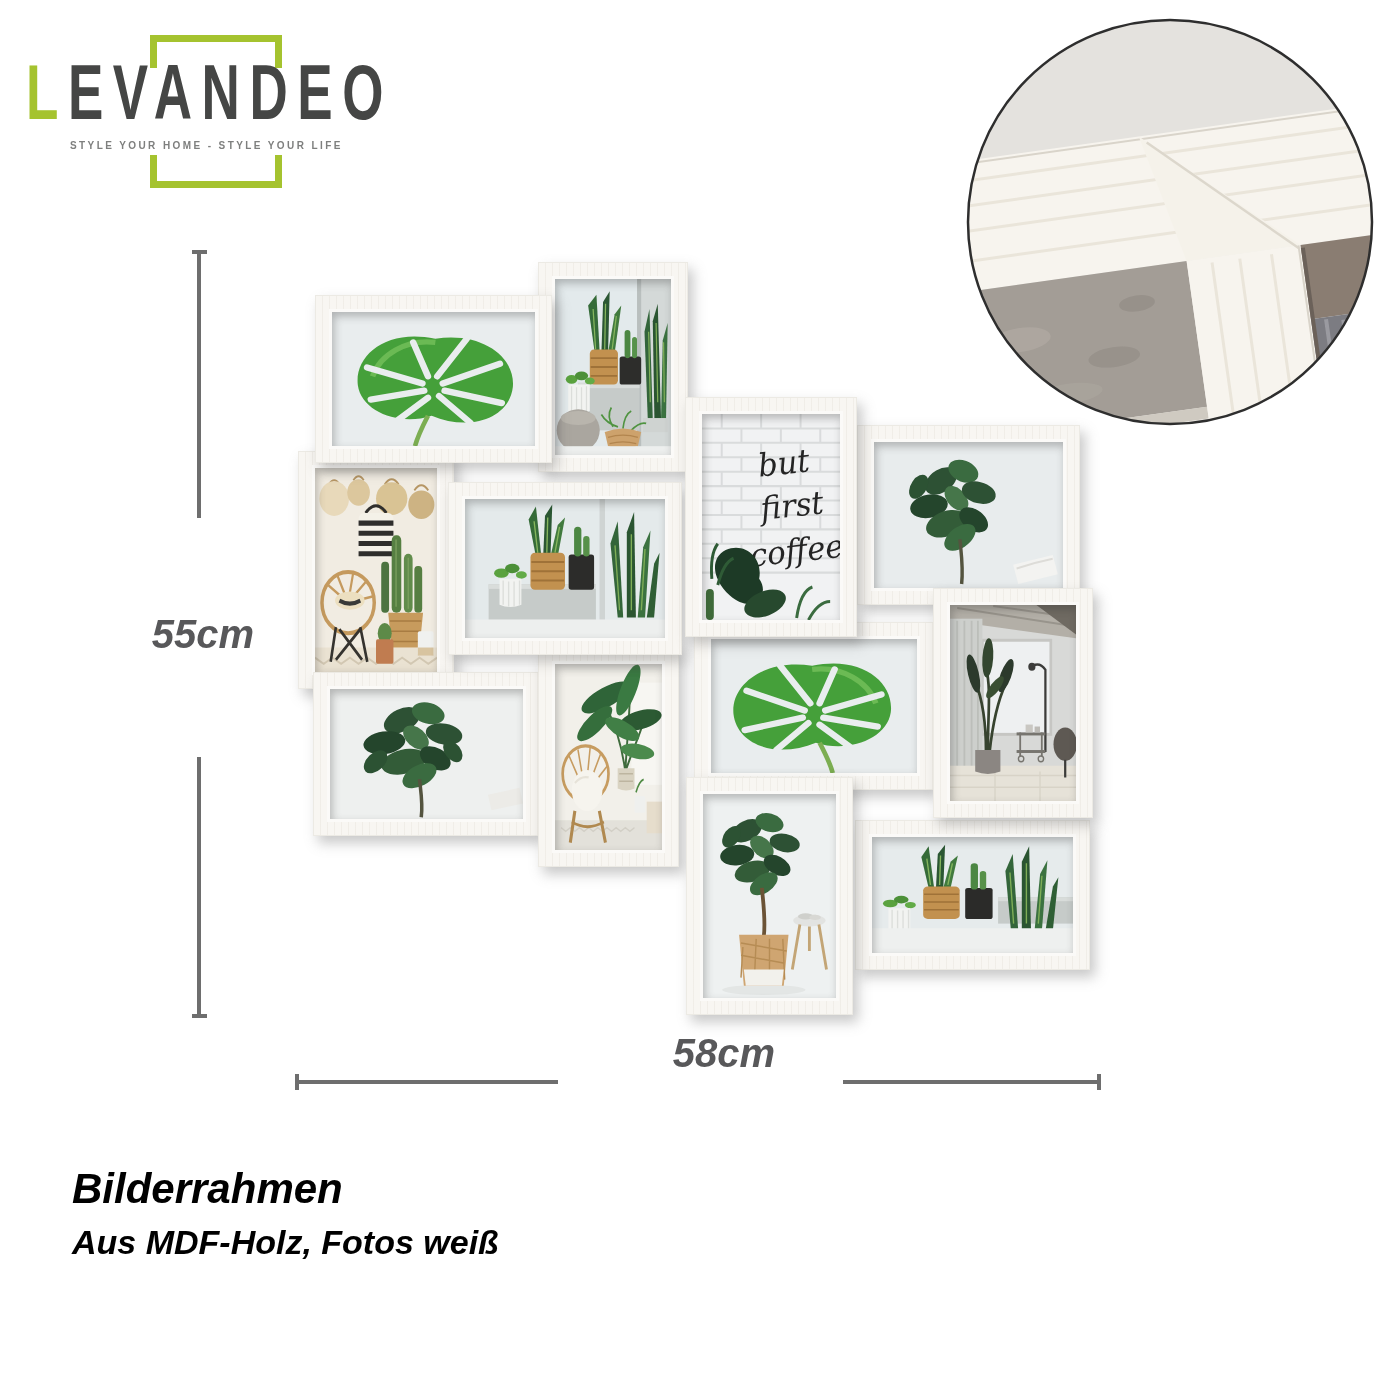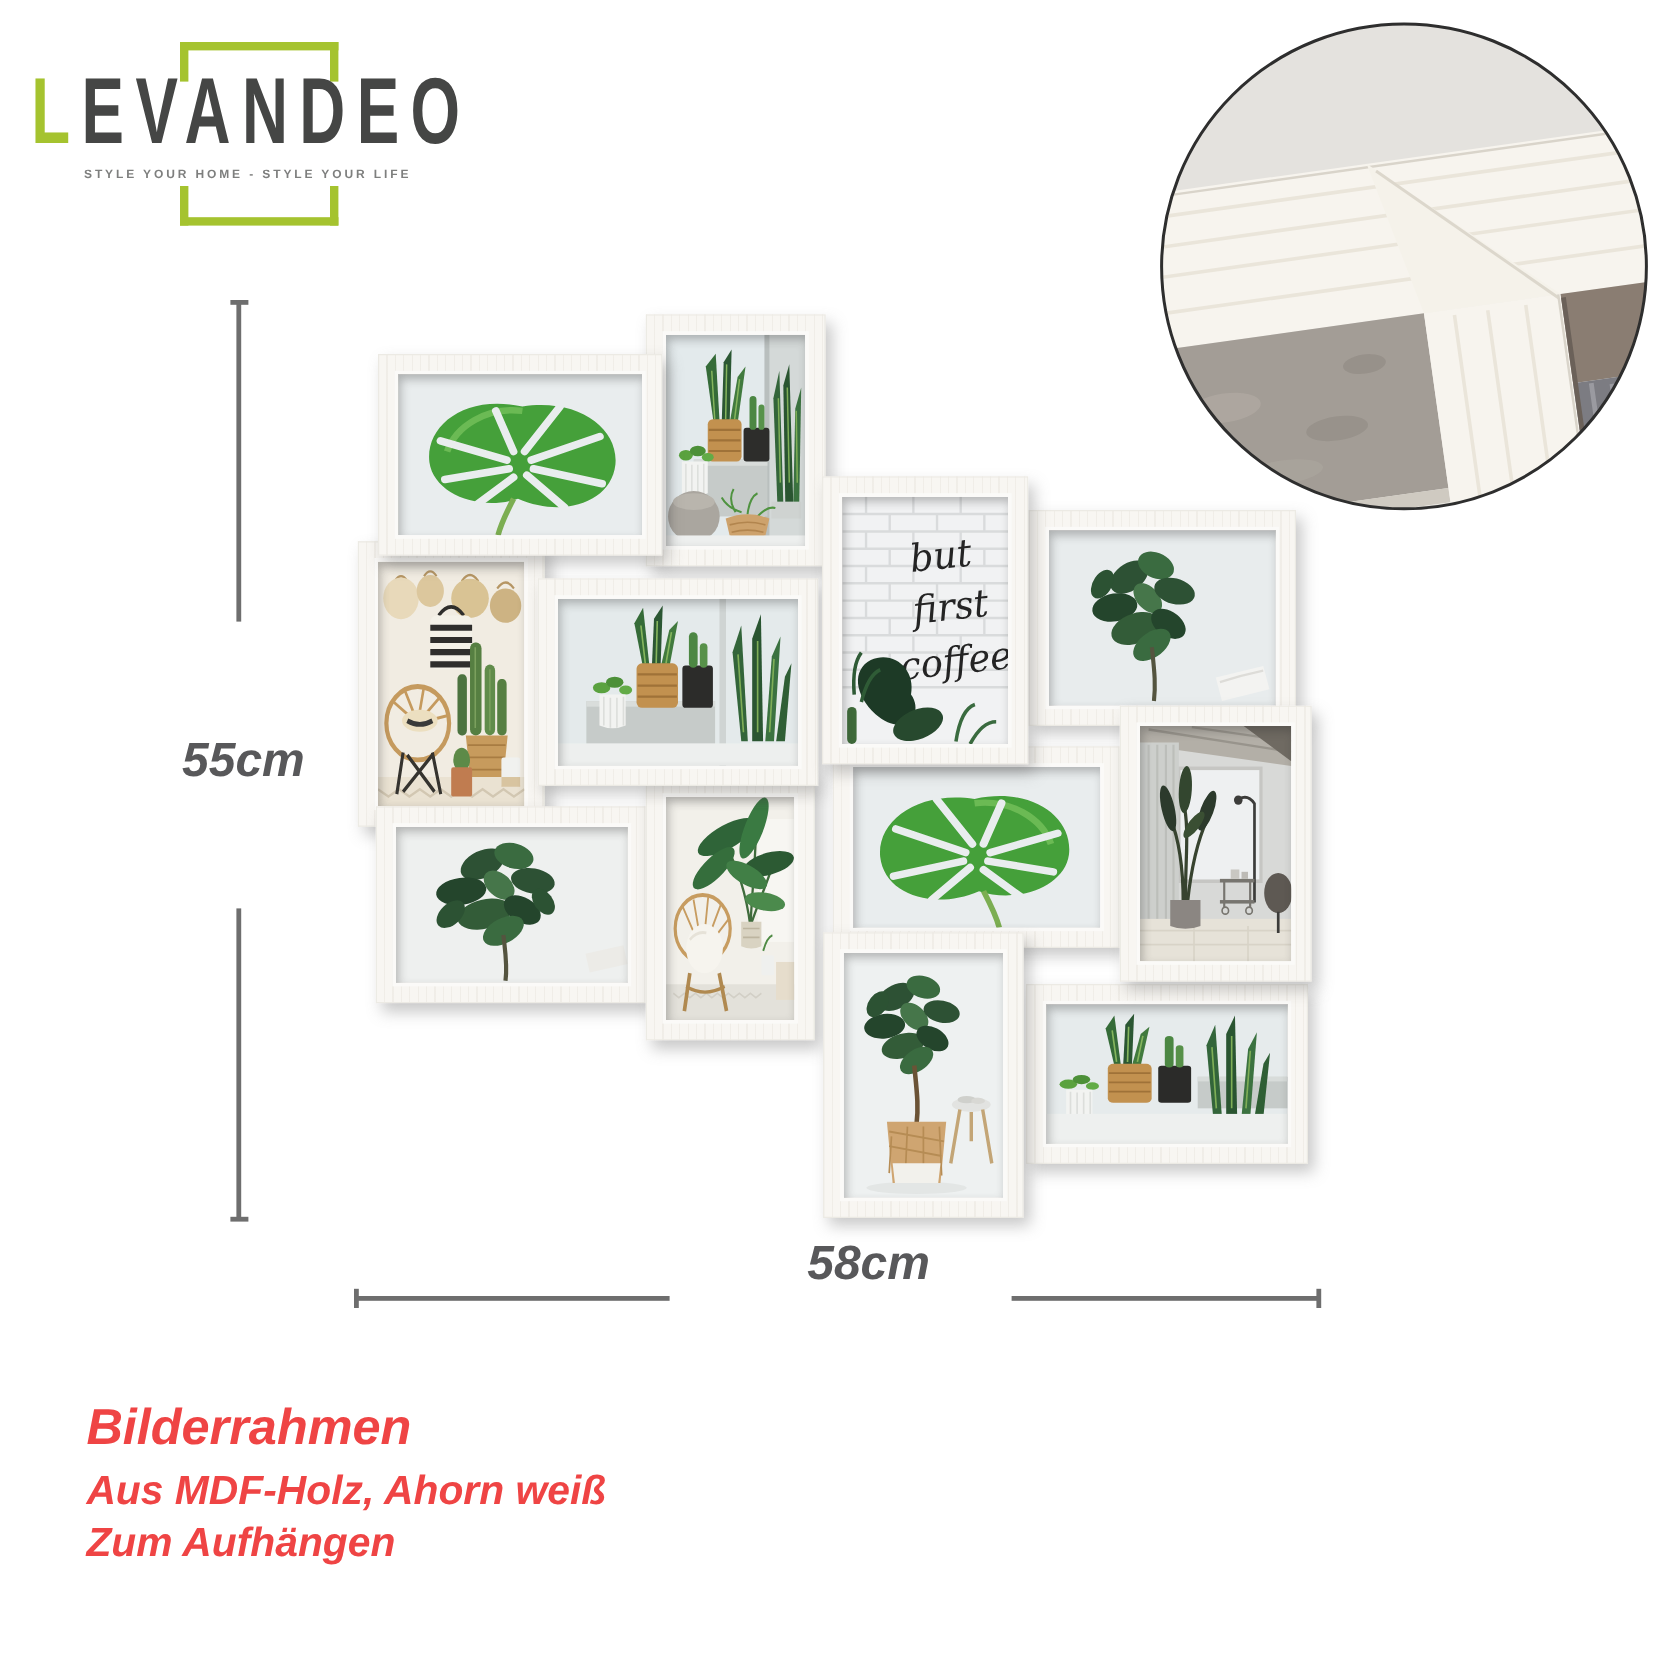--- a/index.html
+++ b/index.html
@@ -41,21 +41,21 @@
   .f5{left:389px;top:137px;width:172px;height:240px;z-index:5;}
   .f6{left:561px;top:165px;width:223px;height:180px;z-index:2;}
   .f7{left:17px;top:412px;width:227px;height:164px;z-index:2;}
   .f8{left:242px;top:387px;width:141px;height:220px;z-index:3;}
   .f9{left:398px;top:362px;width:240px;height:168px;z-index:4;}
   .f10{left:637px;top:328px;width:160px;height:230px;z-index:5;}
   .f11{left:390px;top:517px;width:167px;height:238px;z-index:6;}
   .f12{left:559px;top:560px;width:235px;height:150px;z-index:3;}
 
   
-  .product{position:absolute;left:72px;top:1164px;color:#ef4444;font-style:italic;font-weight:700;}
+  .product{position:absolute;left:72px;top:1164px;color:#000000;font-style:italic;font-weight:700;}
   .product .title{font-size:42px;line-height:50px;margin-bottom:6px;}
   .product .line{font-size:34px;line-height:44px;}
 </style>
 </head>
 <body>
 
 <div class="logo">
   <div class="bracket top"></div>
   <div class="bracket bottom"></div>
   <div class="brand-name"><span class="accent">L</span><span>EVANDEO</span></div>
@@ -469,15 +469,14 @@
       <rect y="118" width="220" height="32" fill="#eef0ef"></rect>
     </svg>
   </div>
       </div>
     </div>
 
 </div>
 
 <div class="product">
   <div class="title">Bilderrahmen</div>
-  <div class="line">Aus MDF-Holz, Ahorn weiß</div>
-  <div class="line">Zum Aufhängen</div>
+  <div class="line">Aus MDF-Holz, Fotos weiß</div>
 </div>
 
 </body></html>

